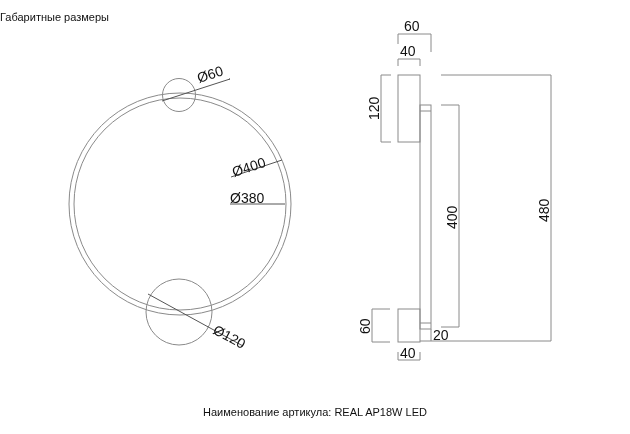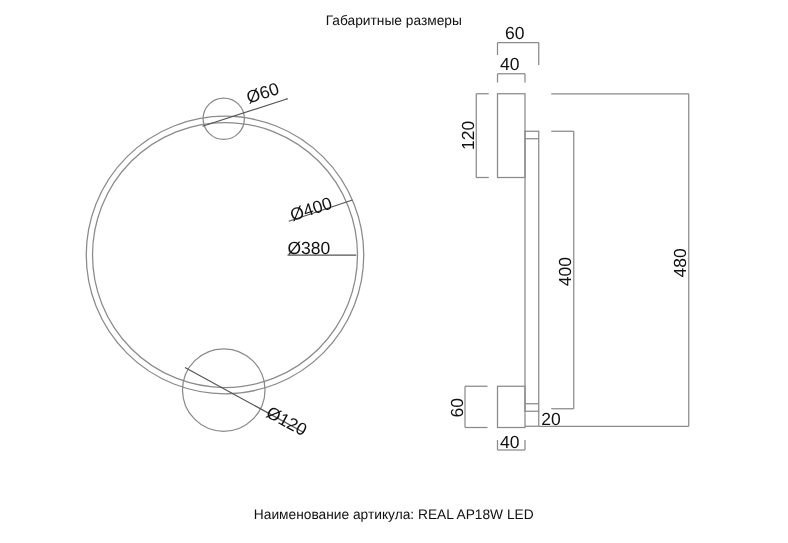--- a/index.html
+++ b/index.html
@@ -1,17 +1,17 @@
 <!DOCTYPE html>
 <html><head>
 <meta charset="utf-8">
 <style>
   html, body { margin: 0; padding: 0; background: #ffffff; }
   body { width: 630px; height: 434px; position: relative; overflow: hidden; font-family: "Liberation Sans", sans-serif; }
-  .title { position: absolute; top: 11px; left: 0; width: 630px; text-align: center; font-size: 11px; color: #111; }
+  .title { position: absolute; top: 11px; left: 0; width: 630px; font-size: 11px; color: #111; }
   .footer { position: absolute; top: 406px; left: 0; width: 630px; text-align: center; font-size: 11px; color: #111; }
   svg { position: absolute; left: 0; top: 0; }
   .dim { font-family: "Liberation Sans", sans-serif; font-size: 14px; fill: #111; }
 </style>
 </head>
 <body>
 
 <div class="title">Габаритные размеры</div>
 
 <svg width="630" height="434" viewBox="0 0 630 434">

